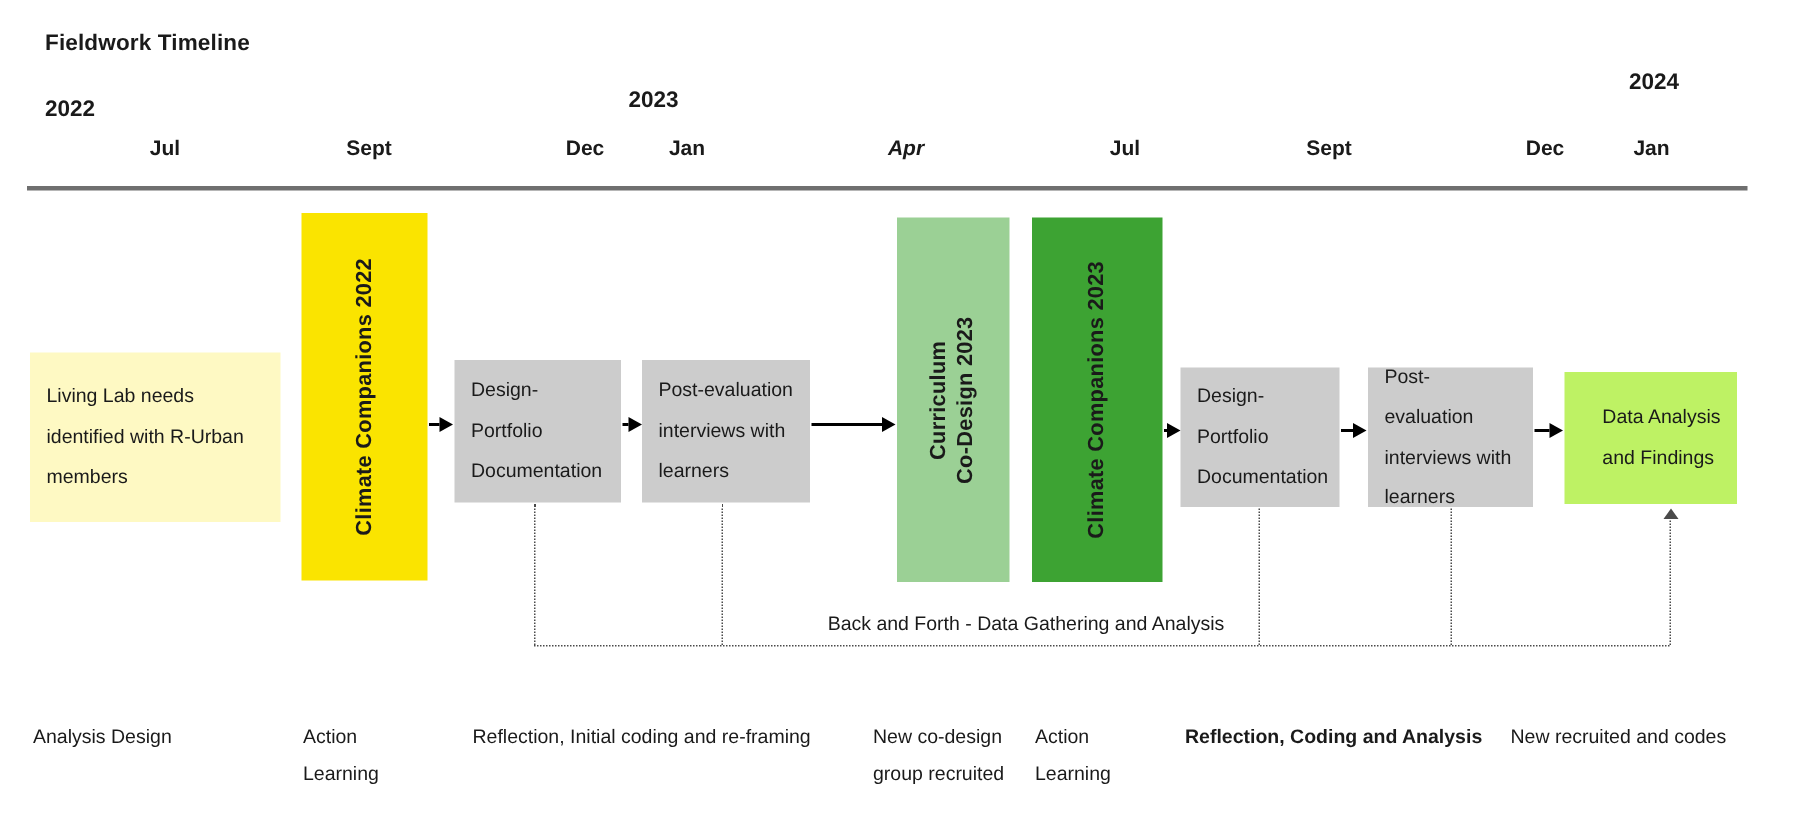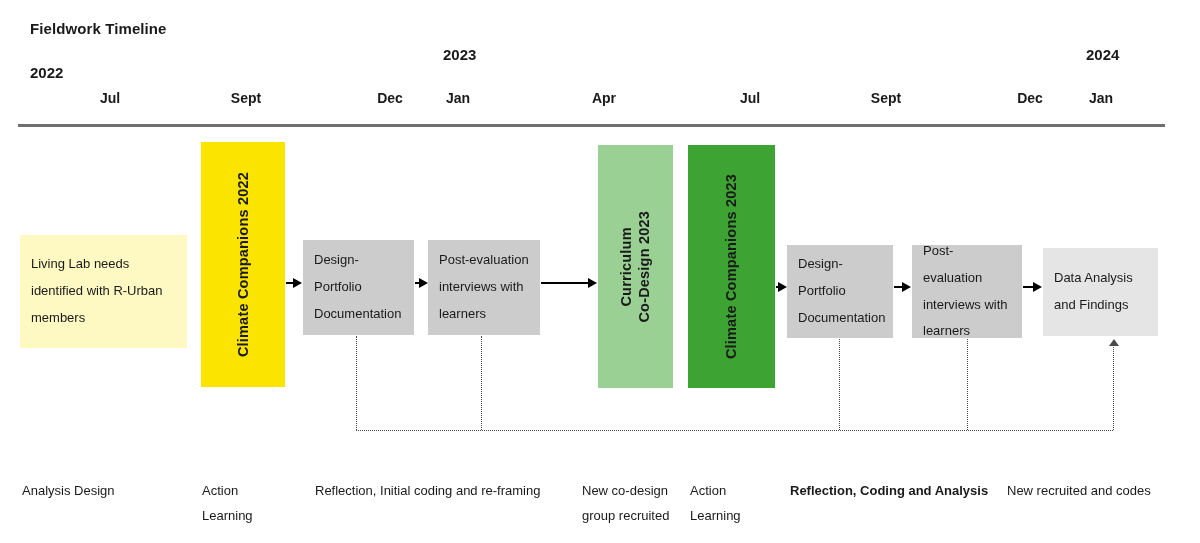--- a/index.html
+++ b/index.html
@@ -111,29 +111,29 @@
   }
 </style>
 </head>
 <body>
 
 <div id="canvas">
 
   <div class="abs title">Fieldwork Timeline</div>
   <div id="years">
       <div class="abs year" style="left: 30px; margin-top: 18px;">2022</div>
-      <div class="abs year" style="left: 443px;">2023</div>
+      <div class="abs year" style="left: 419px; margin-top: 12px;">2023</div>
       <div class="abs year" style="left: 1086px;">2024</div>
     </div>
   <div id="months">
       <div class="abs month" style="left: 70px; width: 80px;">Jul</div>
       <div class="abs month" style="left: 206px; width: 80px;">Sept</div>
       <div class="abs month" style="left: 350px; width: 80px;">Dec</div>
       <div class="abs month" style="left: 418px; width: 80px;">Jan</div>
-      <div class="abs month" style="left: 564px; width: 80px;">Apr</div>
+      <div class="abs month" style="left: 564px; width: 80px; font-style: italic;">Apr</div>
       <div class="abs month" style="left: 710px; width: 80px;">Jul</div>
       <div class="abs month" style="left: 846px; width: 80px;">Sept</div>
       <div class="abs month" style="left: 990px; width: 80px;">Dec</div>
       <div class="abs month" style="left: 1061px; width: 80px;">Jan</div>
     </div>
   <div class="abs axis-line"></div>
 
   <div id="boxes">
       <div class="abs box h" style="left: 20px; top: 235px; width: 167px; height: 113px; background: #fef9c3;">
         <span style="white-space: pre-line;">Living Lab needs identified with R-Urban members</span>
@@ -161,21 +161,21 @@
       <div class="abs box h" style="left: 787px; top: 245px; width: 106px; height: 93px; background: rgb(204, 204, 204);">
         <span style="white-space: pre-line;">Design-
 Portfolio
 Documentation</span>
       </div>
       <div class="abs box h" style="left: 912px; top: 245px; width: 110px; height: 93px; background: rgb(204, 204, 204);">
         <span style="white-space: pre-line;">Post-evaluation
 interviews with
 learners</span>
       </div>
-      <div class="abs box h" style="left: 1043px; top: 248px; width: 115px; height: 88px; background: #e5e5e5;">
+      <div class="abs box h" style="left: 1043px; top: 248px; width: 115px; height: 88px; background: #bef264; justify-content: flex-end;">
         <span style="white-space: pre-line;">Data Analysis
 and Findings</span>
       </div>
     </div>
 
   <div id="arrows">
       <div class="abs" style="left: 286px; top: 277px; height: 12px; display: flex; align-items: center;">
         <div class="arrow-line" style="width: 7px;"></div>
         <div class="arrow-head"></div>
       </div>
@@ -203,20 +203,21 @@
 
   <div id="dotted">
       <div class="abs dot-h" style="left: 356px; top: 430px; width: 757px;"></div>
       <div class="abs dot-v" style="left: 356px; top: 336px; height: 94px;"></div>
       <div class="abs dot-v" style="left: 481px; top: 336px; height: 94px;"></div>
       <div class="abs dot-v" style="left: 839px; top: 339px; height: 91px;"></div>
       <div class="abs dot-v" style="left: 967px; top: 339px; height: 91px;"></div>
       <div class="abs dot-v" style="left: 1113px; top: 347px; height: 83px;"></div>
       <div class="abs dot-arrow-head" style="left: 1109px; top: 339px;"></div>
     </div>
+  <div class="abs backforth" style="left: 434px; width: 500px;">Back and Forth - Data Gathering and Analysis</div>
 
   <div id="captions">
       <div class="abs caption" style="left: 22px;">Analysis Design</div>
       <div class="abs caption" style="left: 202px;">Action
 Learning</div>
       <div class="abs caption" style="left: 315px;">Reflection, Initial coding and re-framing</div>
       <div class="abs caption" style="left: 582px;">New co-design
 group recruited</div>
       <div class="abs caption" style="left: 690px;">Action
 Learning</div>

